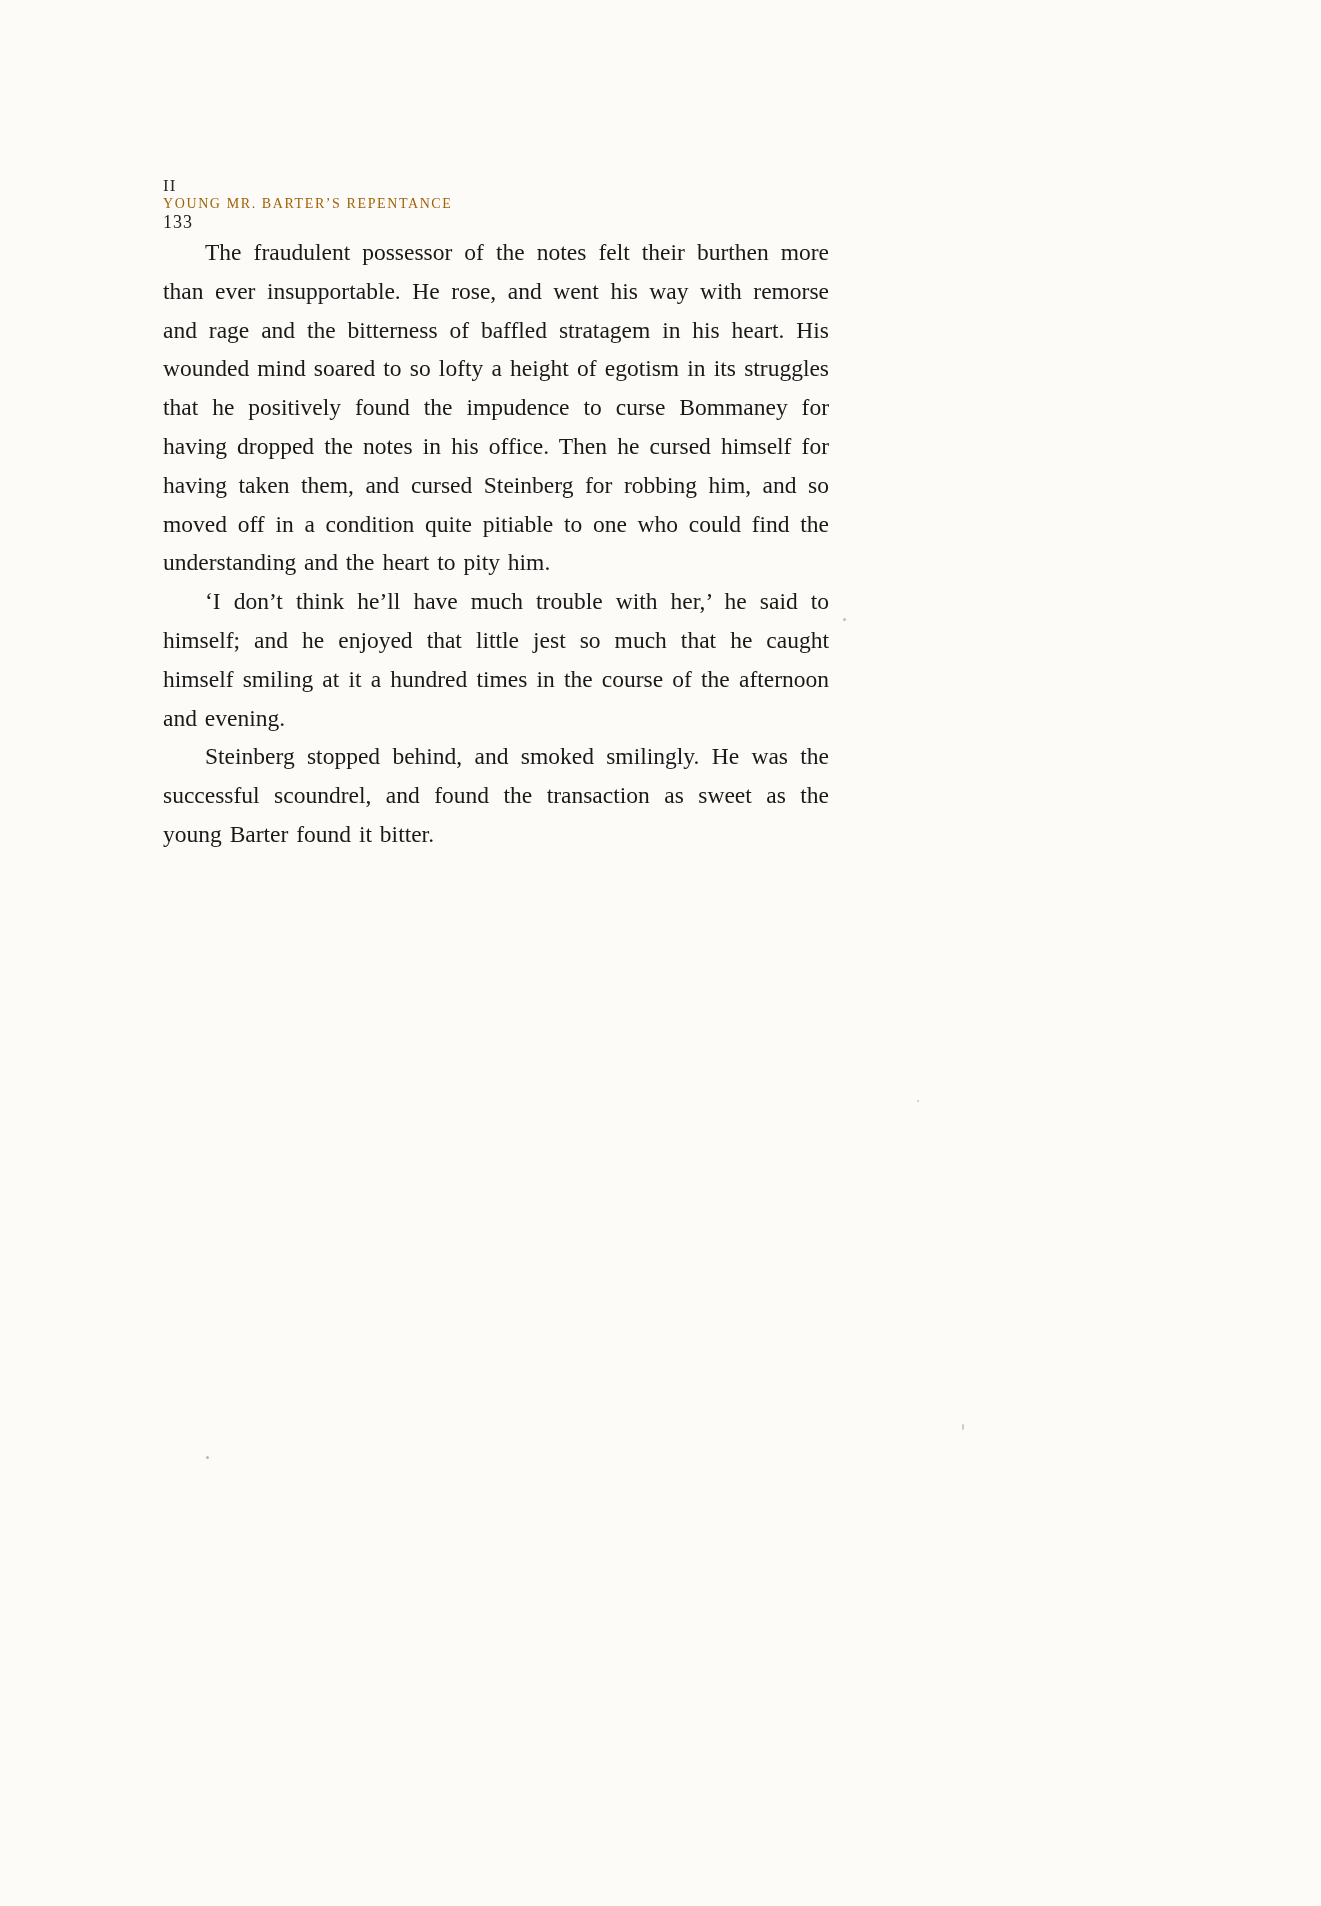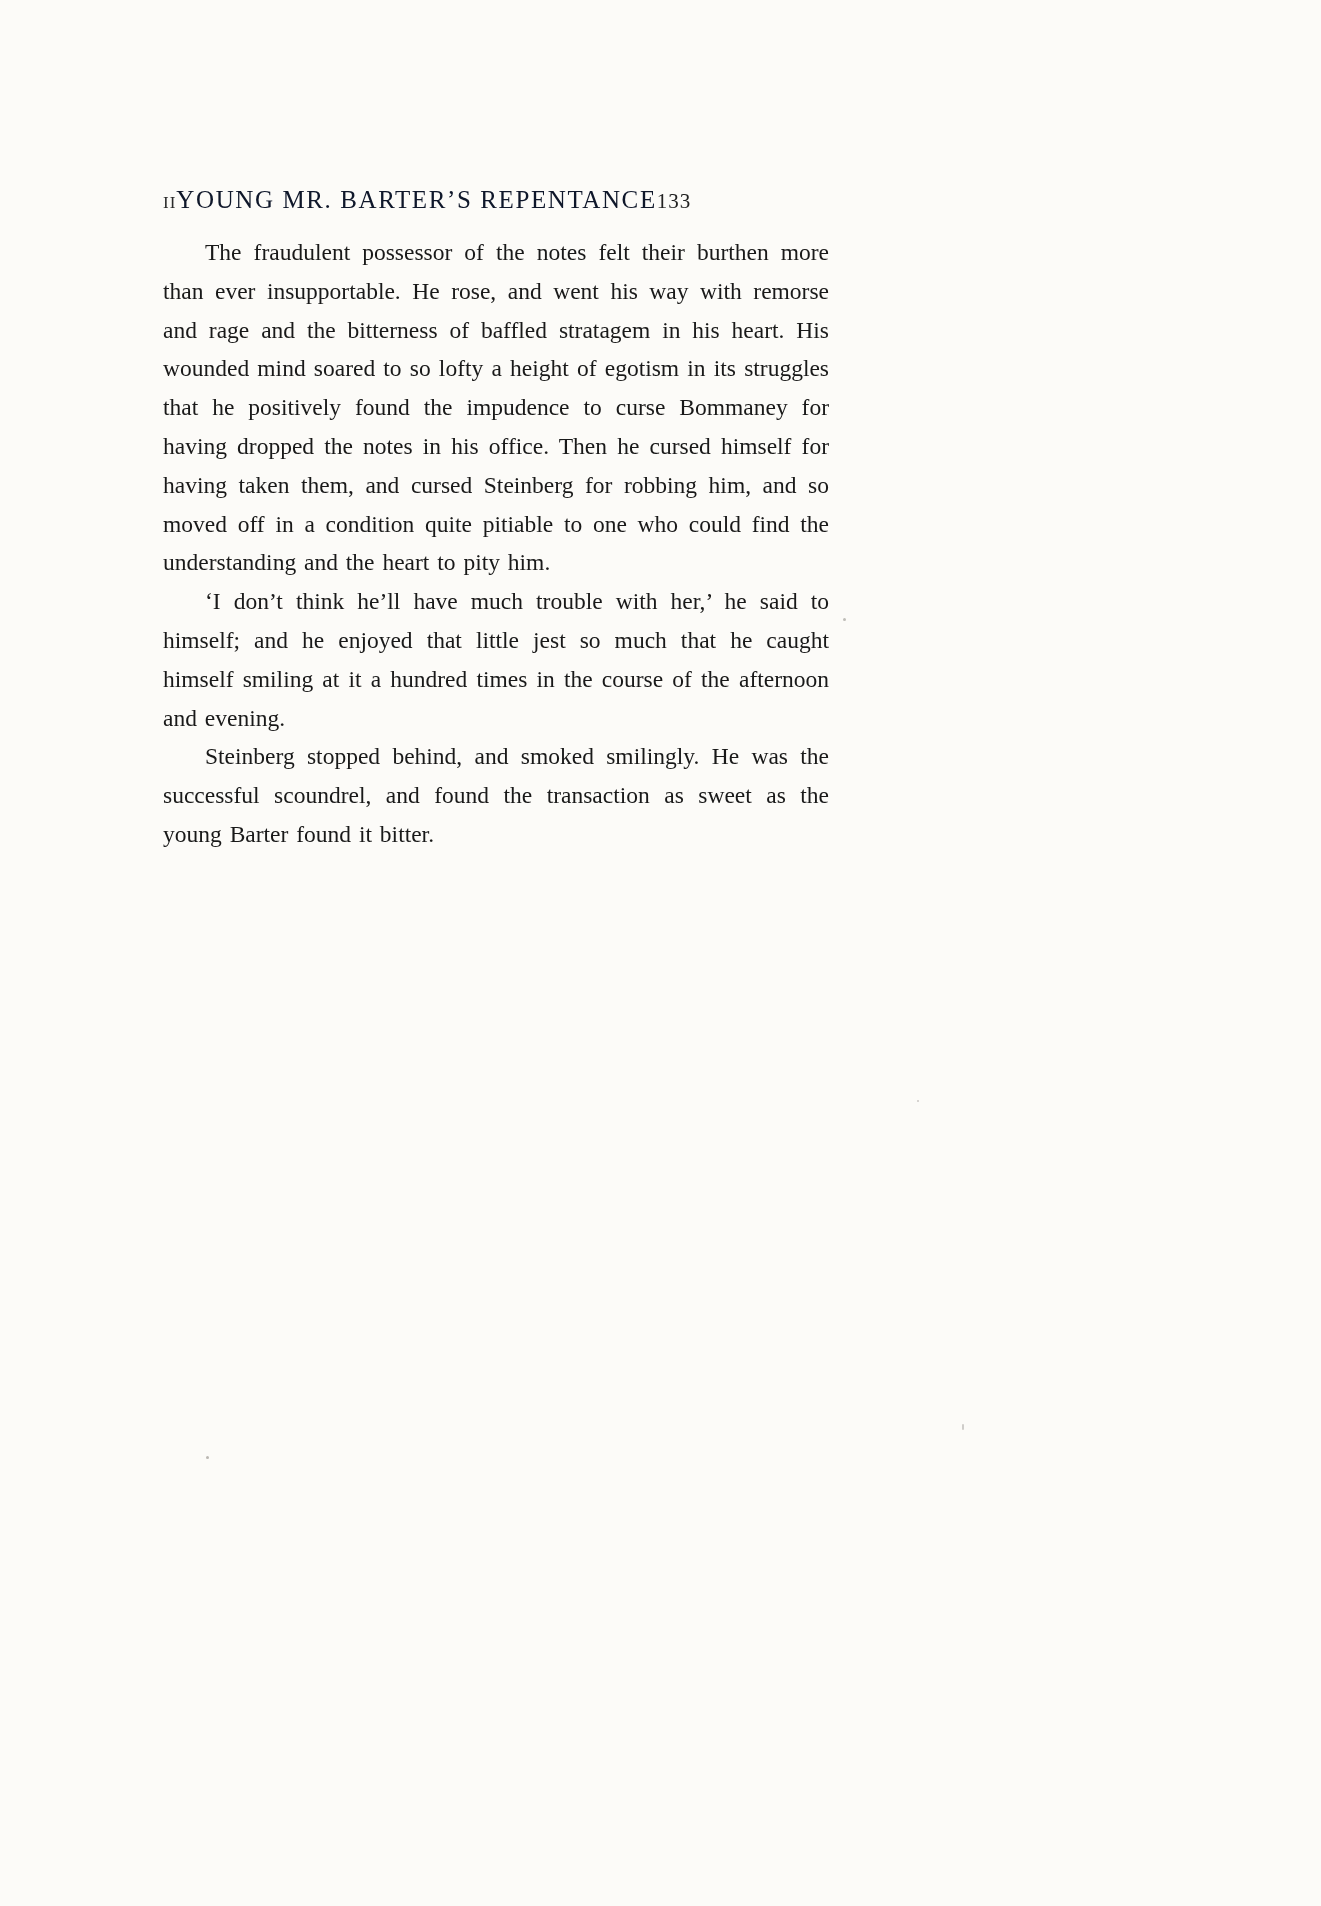--- a/index.html
+++ b/index.html
@@ -12,40 +12,41 @@
     width: 1321px;
     height: 1906px;
     margin: 0 auto;
     background: #fcfbf8;
     color: #1b1b1b;
     font-family: "Liberation Serif", "DejaVu Serif", serif;
     overflow: hidden;
   }
   .running-header {
     position: absolute;
-    top: 186px;
+    top: 176px;
     left: 163px;
     width: 666px;
     display: flex;
     justify-content: flex-start;
     align-items: baseline;
+    flex-direction: column;
   }
   .chapter-number {
     font-size: 17px;
     letter-spacing: 1px;
     color: #2a2a2a;
   }
   .page-title {
-    font-size: 25px;
+    font-size: 14px;
     letter-spacing: 1.6px;
-    color: #0f172a;
+    color: #a16207;
     white-space: nowrap;
   }
   .page-number {
-    font-size: 21px;
+    font-size: 18px;
     letter-spacing: 1px;
     color: #222;
   }
   .body-text {
     position: absolute;
     top: 233px;
     left: 163px;
     width: 666px;
     font-size: 23.5px;
     line-height: 38.8px;

